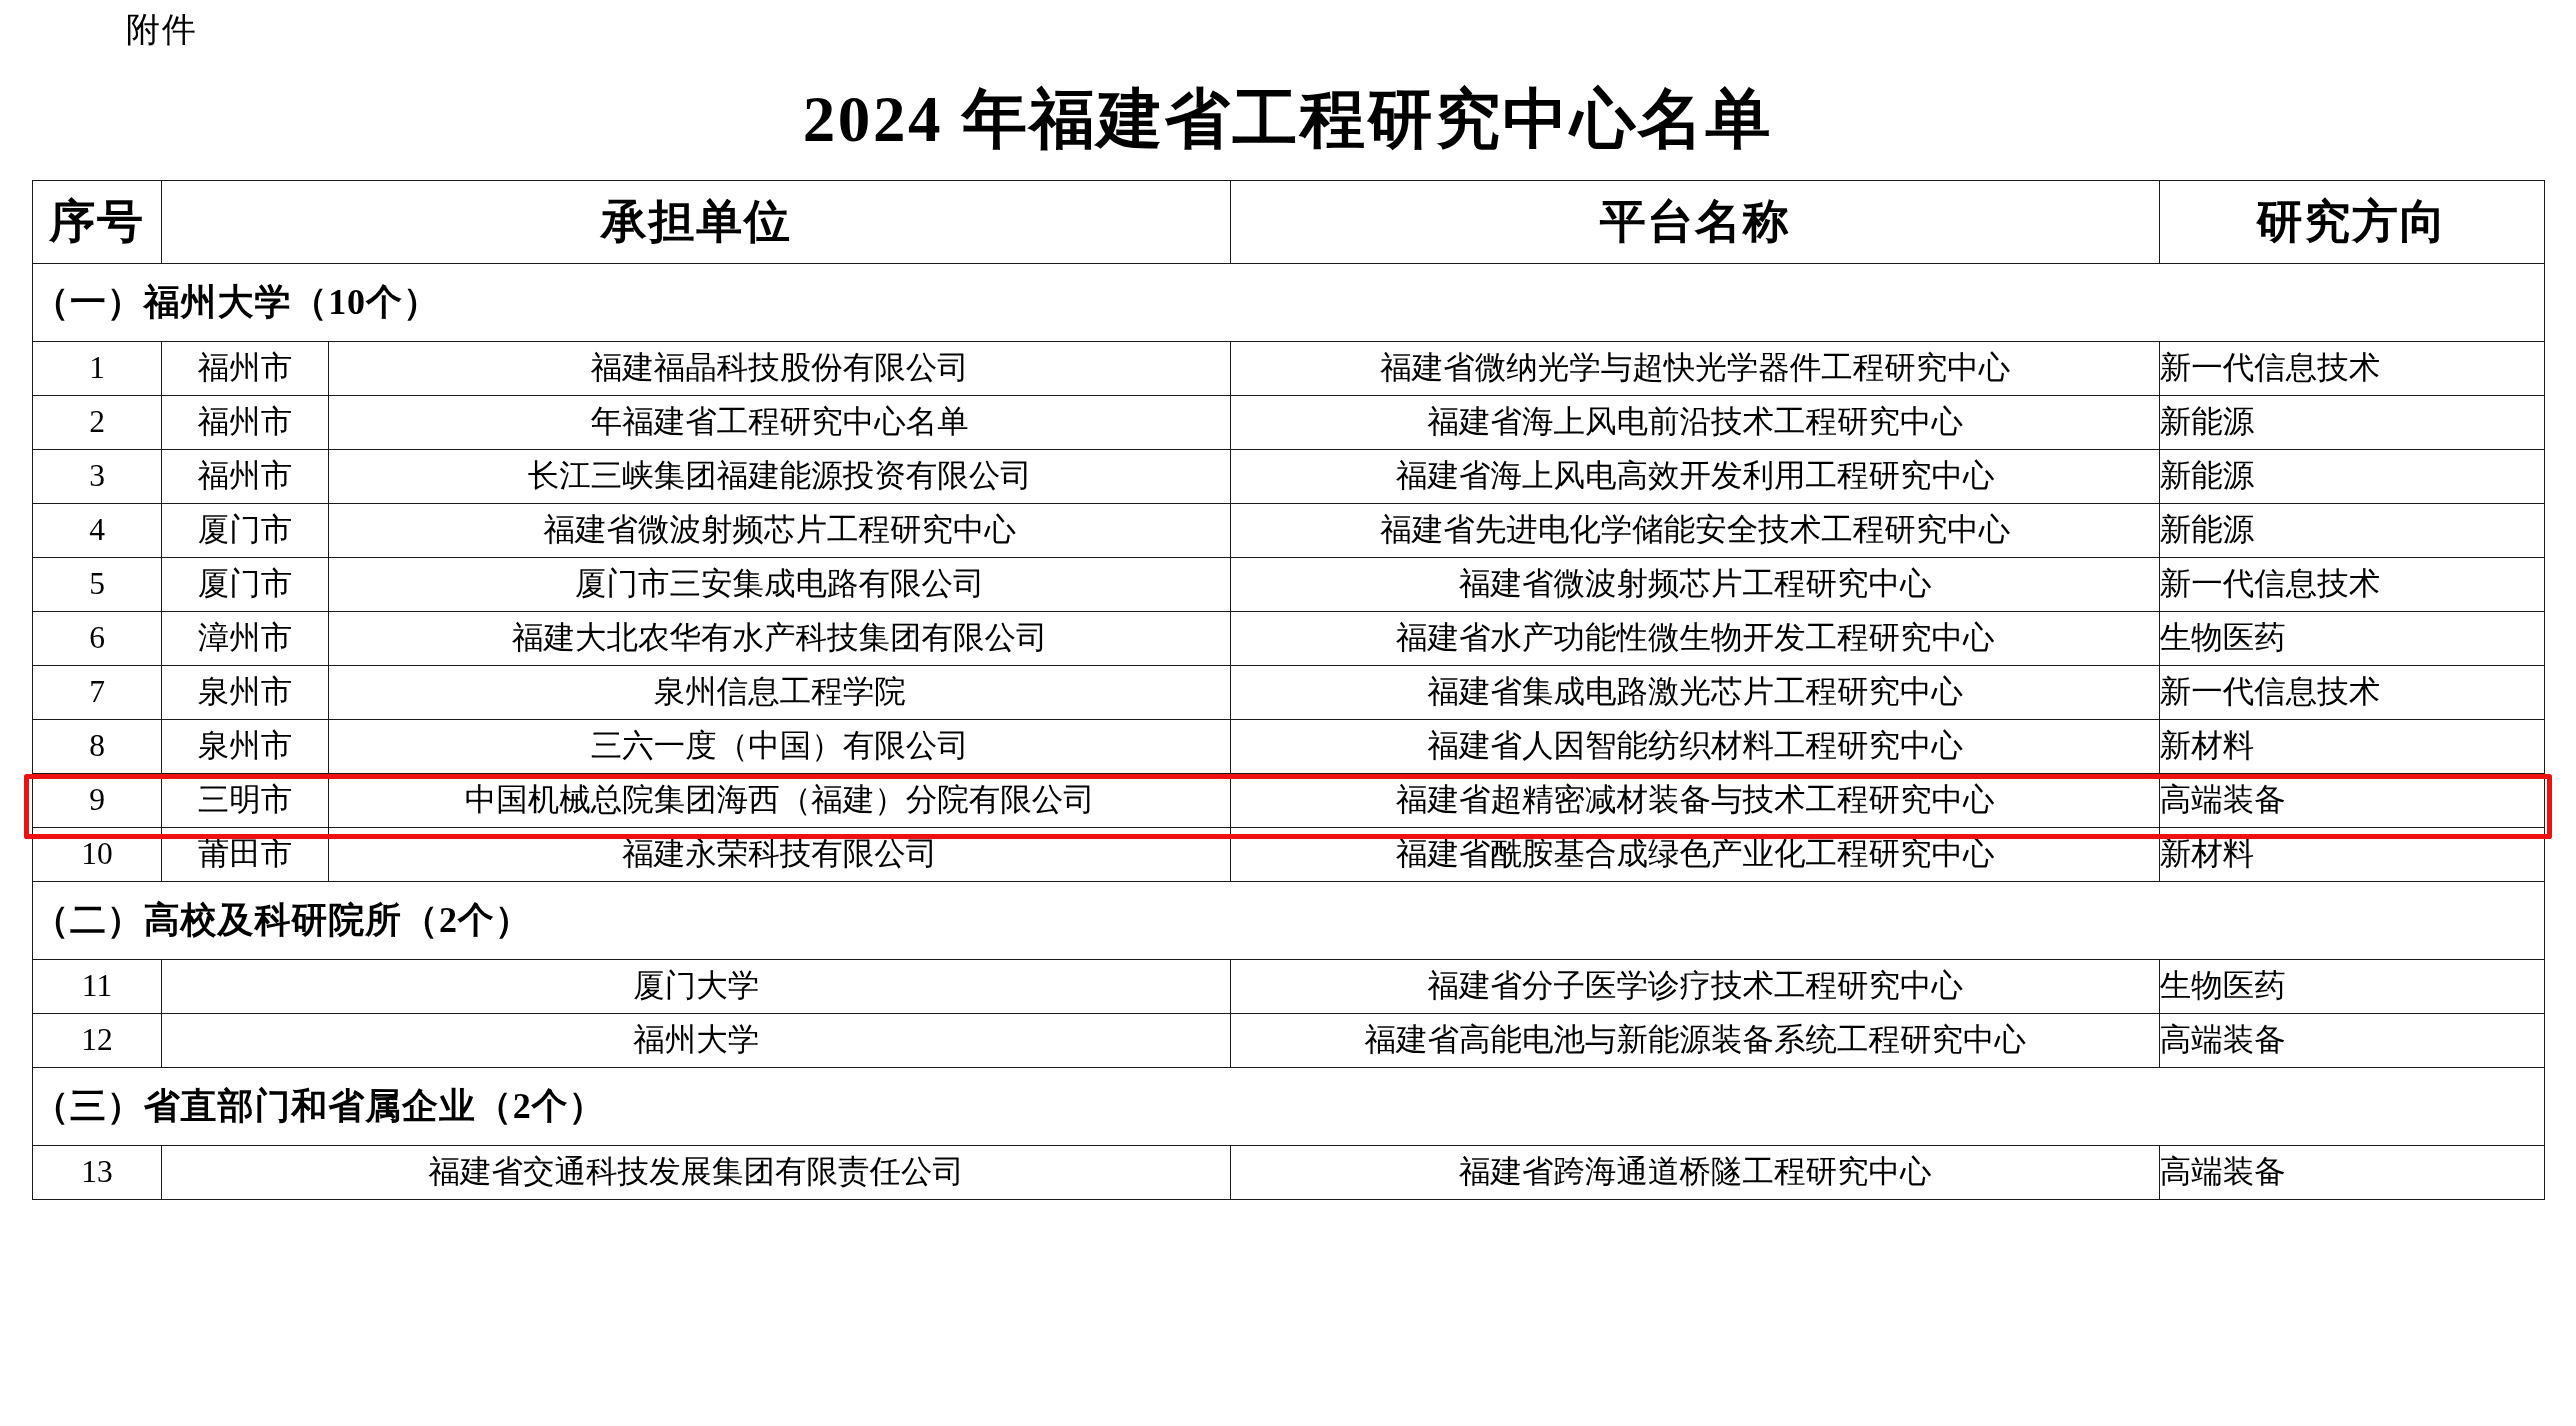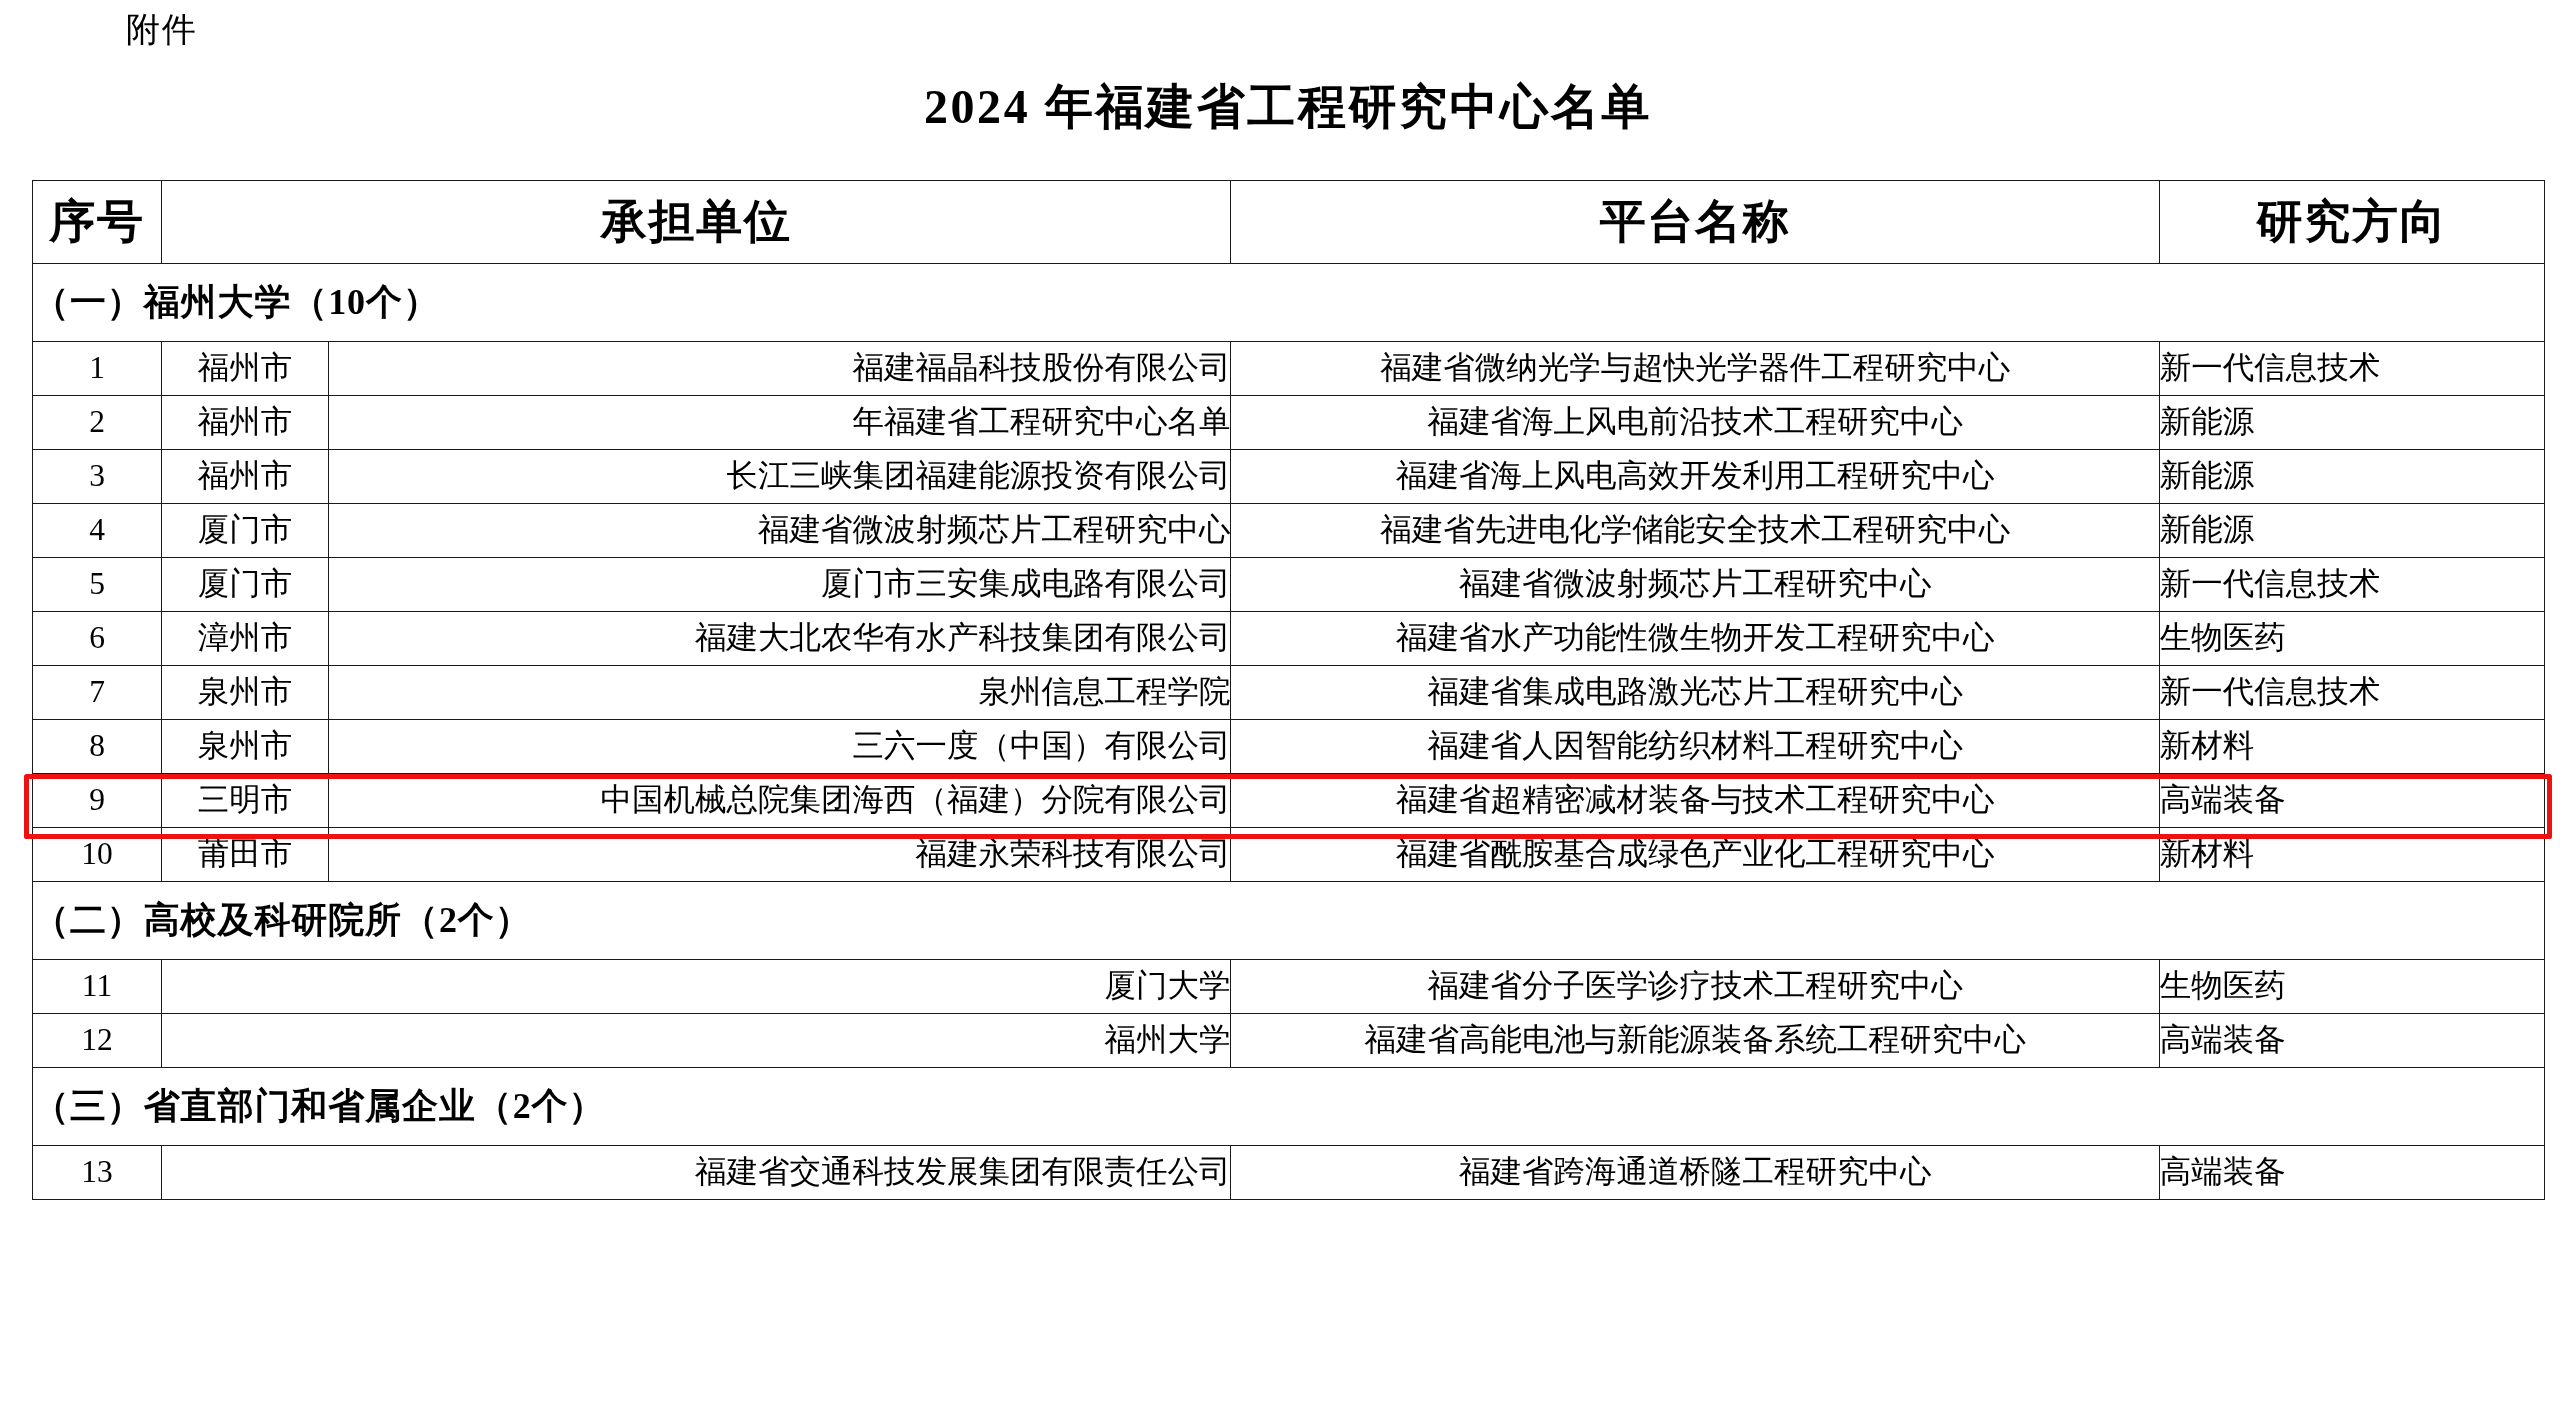--- a/index.html
+++ b/index.html
@@ -30,21 +30,21 @@
     font-size: 34px;
     font-weight: 400;
     letter-spacing: 1.7px;
   }
   .doc-title {
     position: absolute;
     left: 0;
     right: 0;
     top: 75px;
     text-align: center;
-    font-size: 48px;
+    font-size: 65px;
     font-weight: bold;
     letter-spacing: 2.6px;
   }
   .table-wrap {
     position: absolute;
     left: 32px;
     top: 180px;
     width: 2513px;
   }
   table.list {
@@ -84,21 +84,21 @@
     font-weight: 400;
     line-height: 1.1;
   }
   td.c-seq {
     text-align: center;
   }
   td.c-city {
     text-align: center;
   }
   td.c-unit {
-    text-align: right;
+    text-align: center;
     padding-left: 12px;
   }
   td.c-platform {
     text-align: center;
   }
   td.c-direction {
     text-align: left;
     padding-left: 12px;
   }
   

